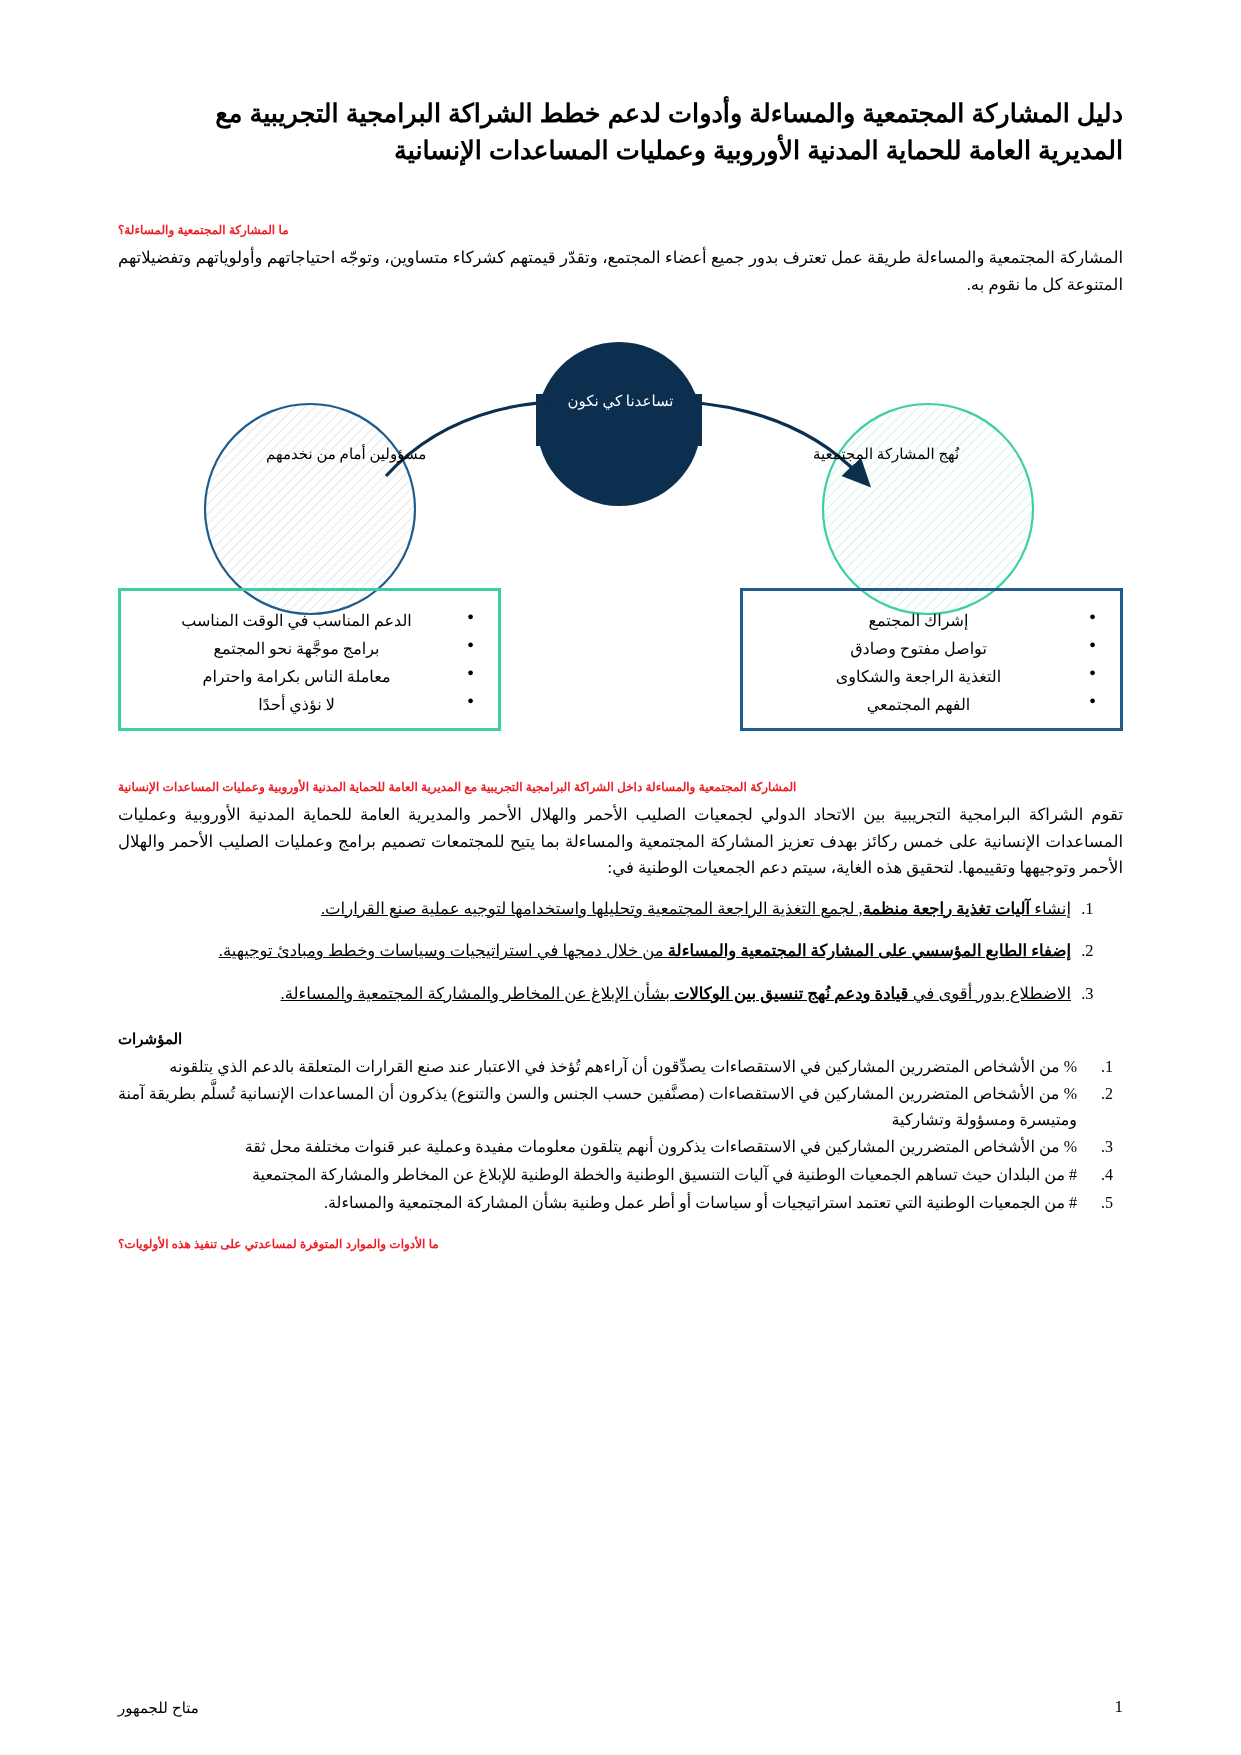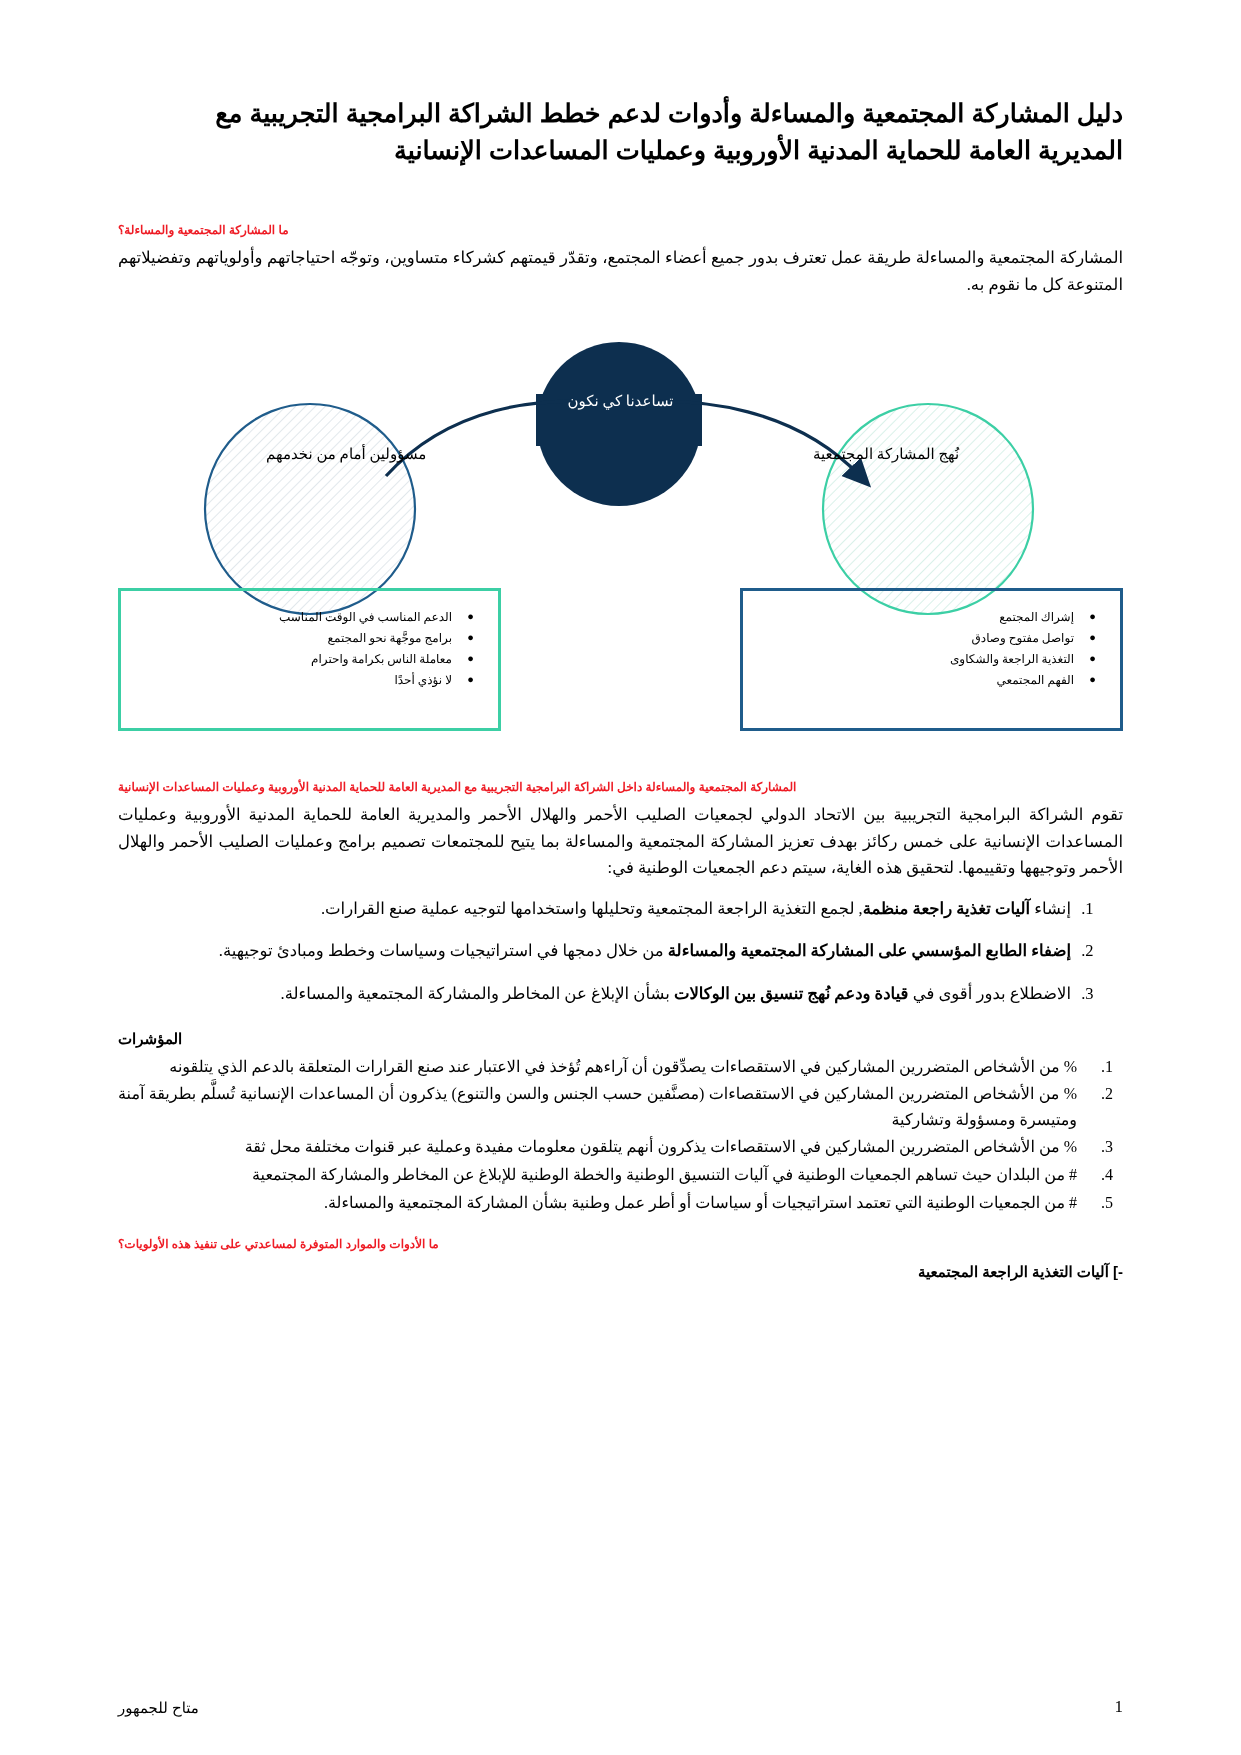--- a/index.html
+++ b/index.html
@@ -102,43 +102,45 @@
     width: 383px;
     height: 143px;
     border: 3px solid #3ccfa5;
   }
   .box-list ul {
     margin: 0;
     padding: 0 26px 0 0;
     list-style: none;
   }
   .box-list li {
-    font-size: 12px;
+    font-size: 16px;
     line-height: 1.75;
     position: relative;
+    text-align: center;
   }
   .box-list li::before {
     content: "\25CF";
     position: absolute;
     right: -22px;
     top: 0;
     font-size: 11px;
   }
 
   
   ol.num-list {
     margin: 14px 0 18px 0;
     padding: 0 46px 0 0;
   }
   ol.num-list > li {
     font-size: 16.5px;
     line-height: 1.62;
     margin-bottom: 16px;
     text-align: justify;
     padding-right: 6px;
+    text-decoration: underline;
   }
   .bold { font-weight: bold; }
 
   .sub-head {
     font-family: "Liberation Sans", sans-serif;
     font-weight: bold;
     font-size: 15px;
     margin: 22px 0 0 0;
     text-align: left;
   }
@@ -268,20 +270,19 @@
   <div class="sub-head">المؤشرات</div>
   <ol class="ind-list">
     <li>%  من الأشخاص المتضررين المشاركين في الاستقصاءات يصدِّقون أن آراءهم تُؤخذ في الاعتبار عند صنع القرارات المتعلقة بالدعم الذي يتلقونه</li>
     <li>%  من الأشخاص المتضررين المشاركين في الاستقصاءات (مصنَّفين حسب الجنس والسن والتنوع) يذكرون أن المساعدات الإنسانية تُسلَّم بطريقة آمنة ومتيسرة ومسؤولة وتشاركية</li>
     <li>%  من الأشخاص المتضررين المشاركين في الاستقصاءات يذكرون أنهم يتلقون معلومات مفيدة وعملية عبر قنوات مختلفة محل ثقة</li>
     <li>#  من البلدان حيث تساهم الجمعيات الوطنية في آليات التنسيق الوطنية والخطة الوطنية للإبلاغ عن المخاطر والمشاركة المجتمعية</li>
     <li>#  من الجمعيات الوطنية التي تعتمد استراتيجيات أو سياسات أو أطر عمل وطنية بشأن المشاركة المجتمعية والمساءلة.</li>
   </ol>
 
   <div class="section-head-red">ما الأدوات والموارد المتوفرة لمساعدتي على تنفيذ هذه الأولويات؟</div>
-  <div class="tool-head">-] آليات التغذية الراجعة المجتمعية</div>
 
   <div class="footer">
     <span class="pagenum">1</span>
     <span class="access">متاح للجمهور</span>
   </div>
 
 </div>
 
 </body></html>

